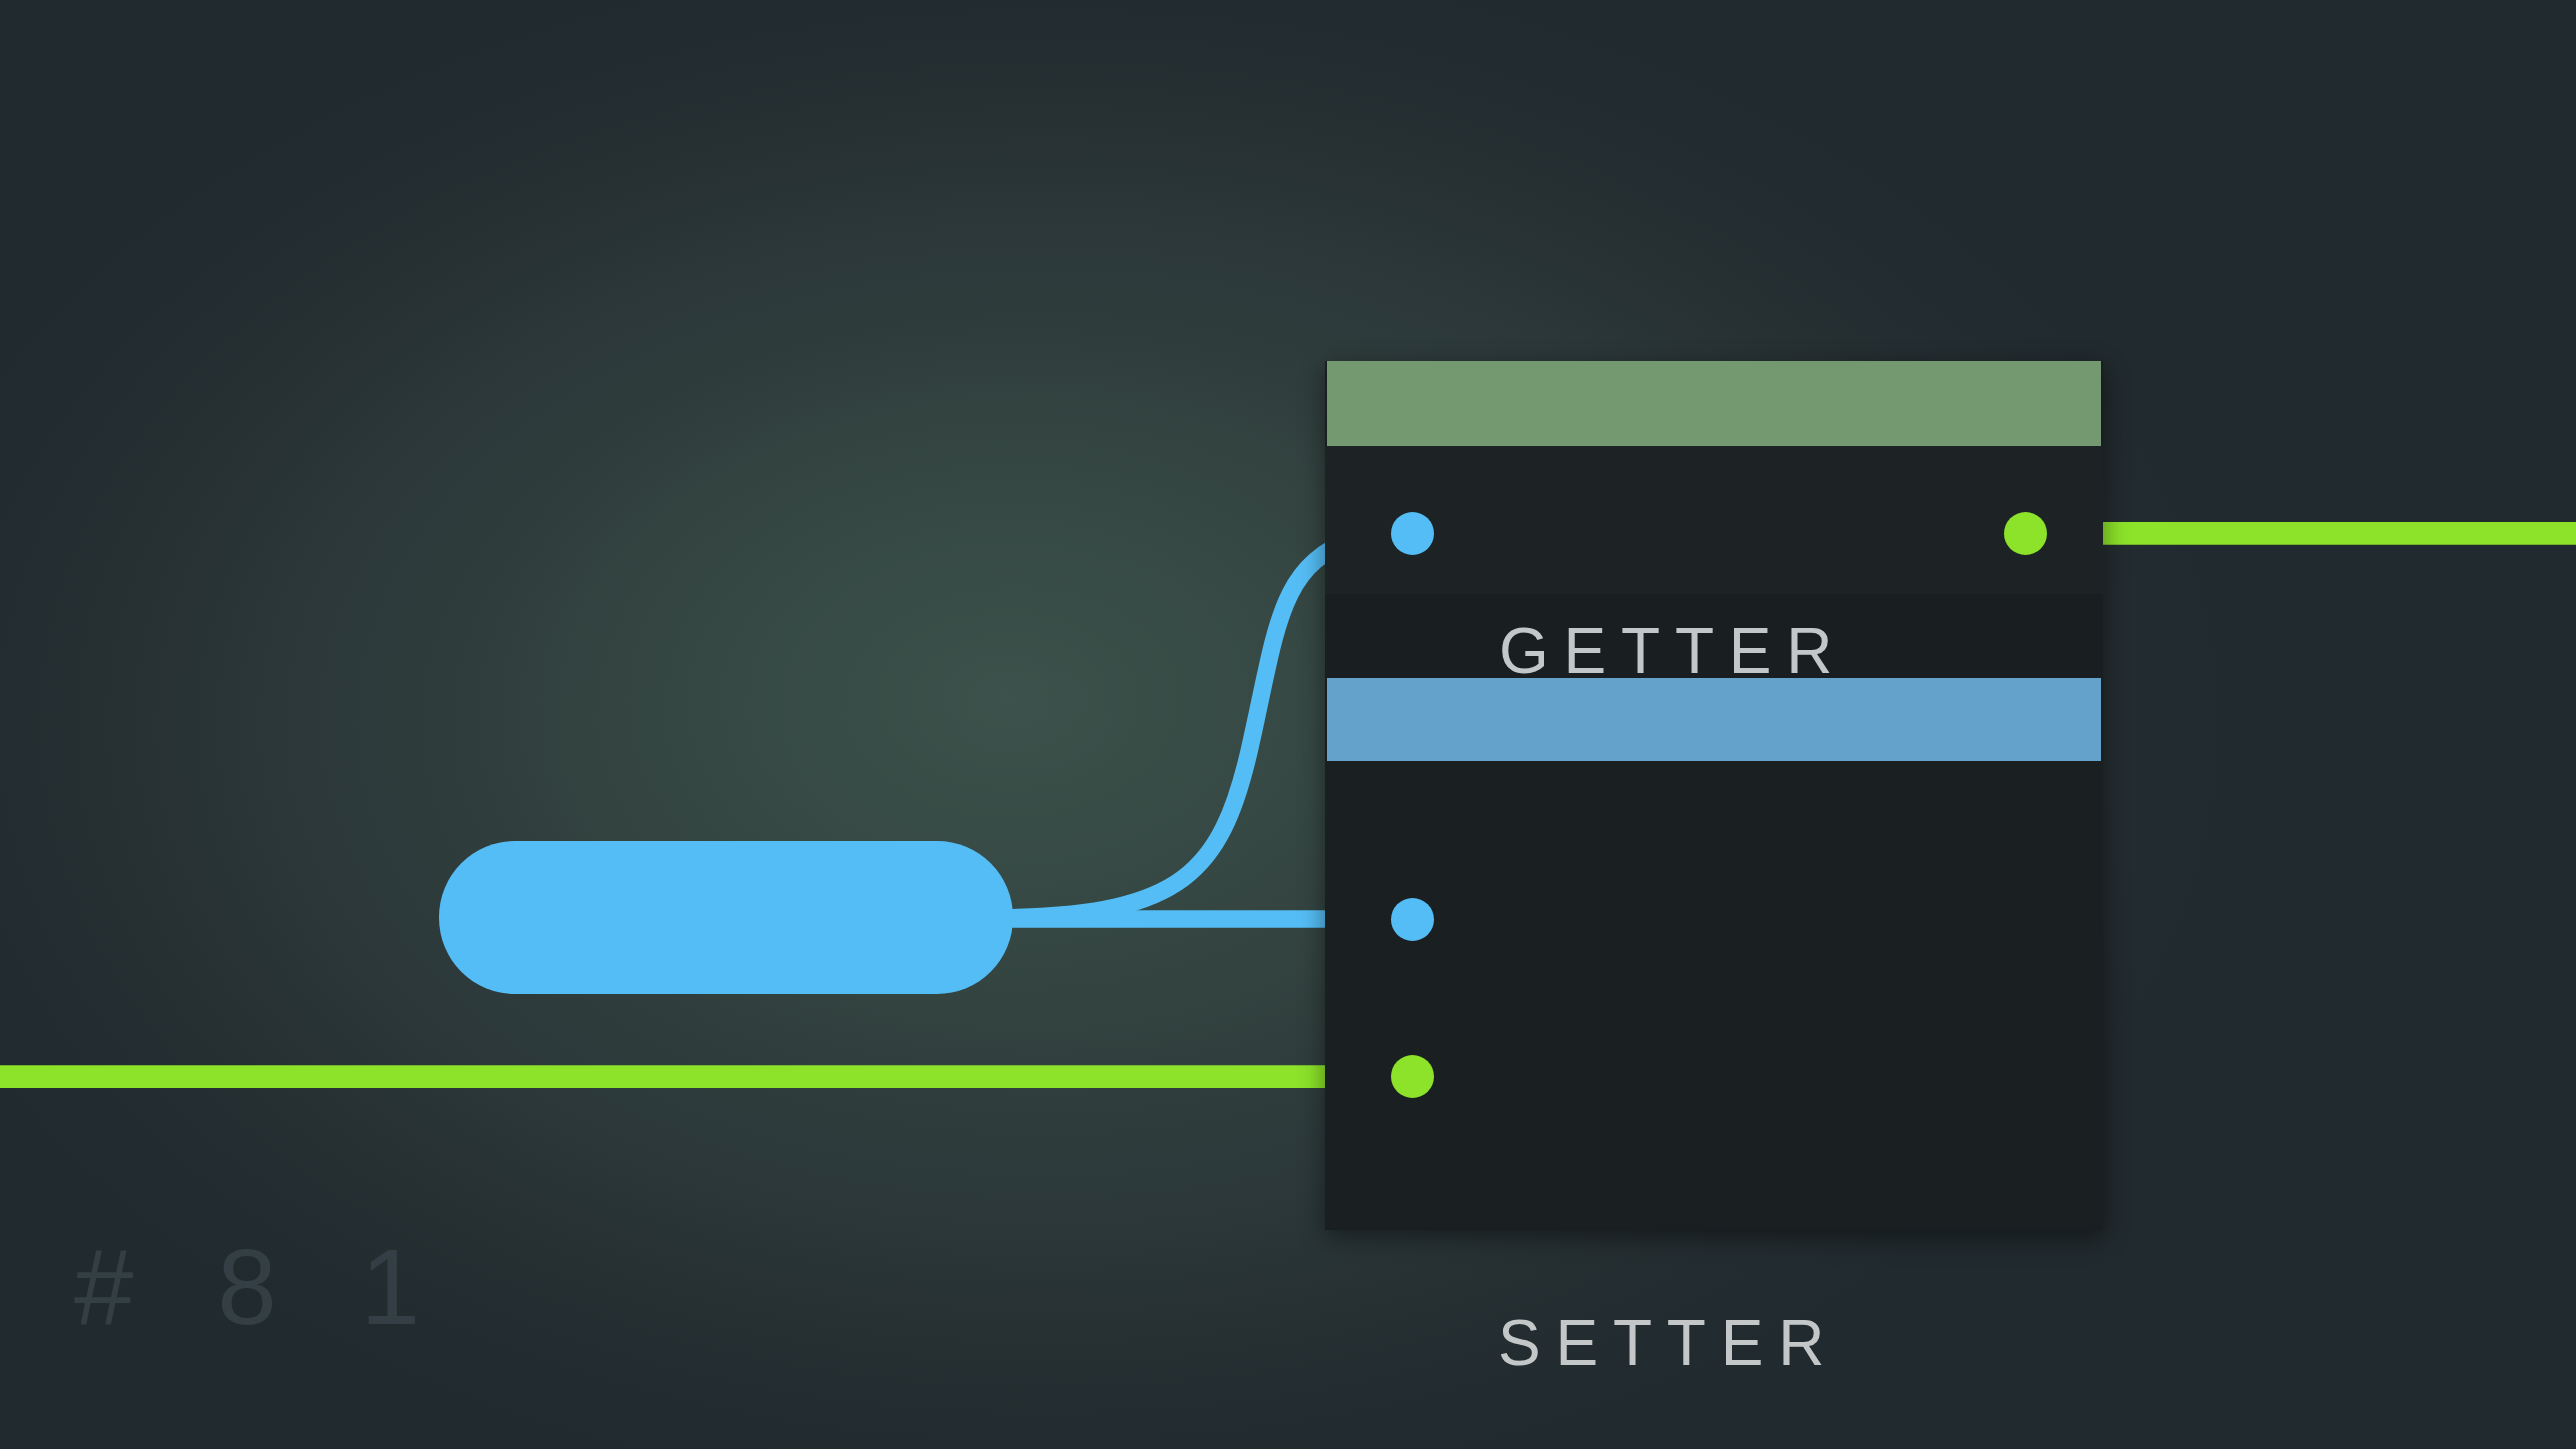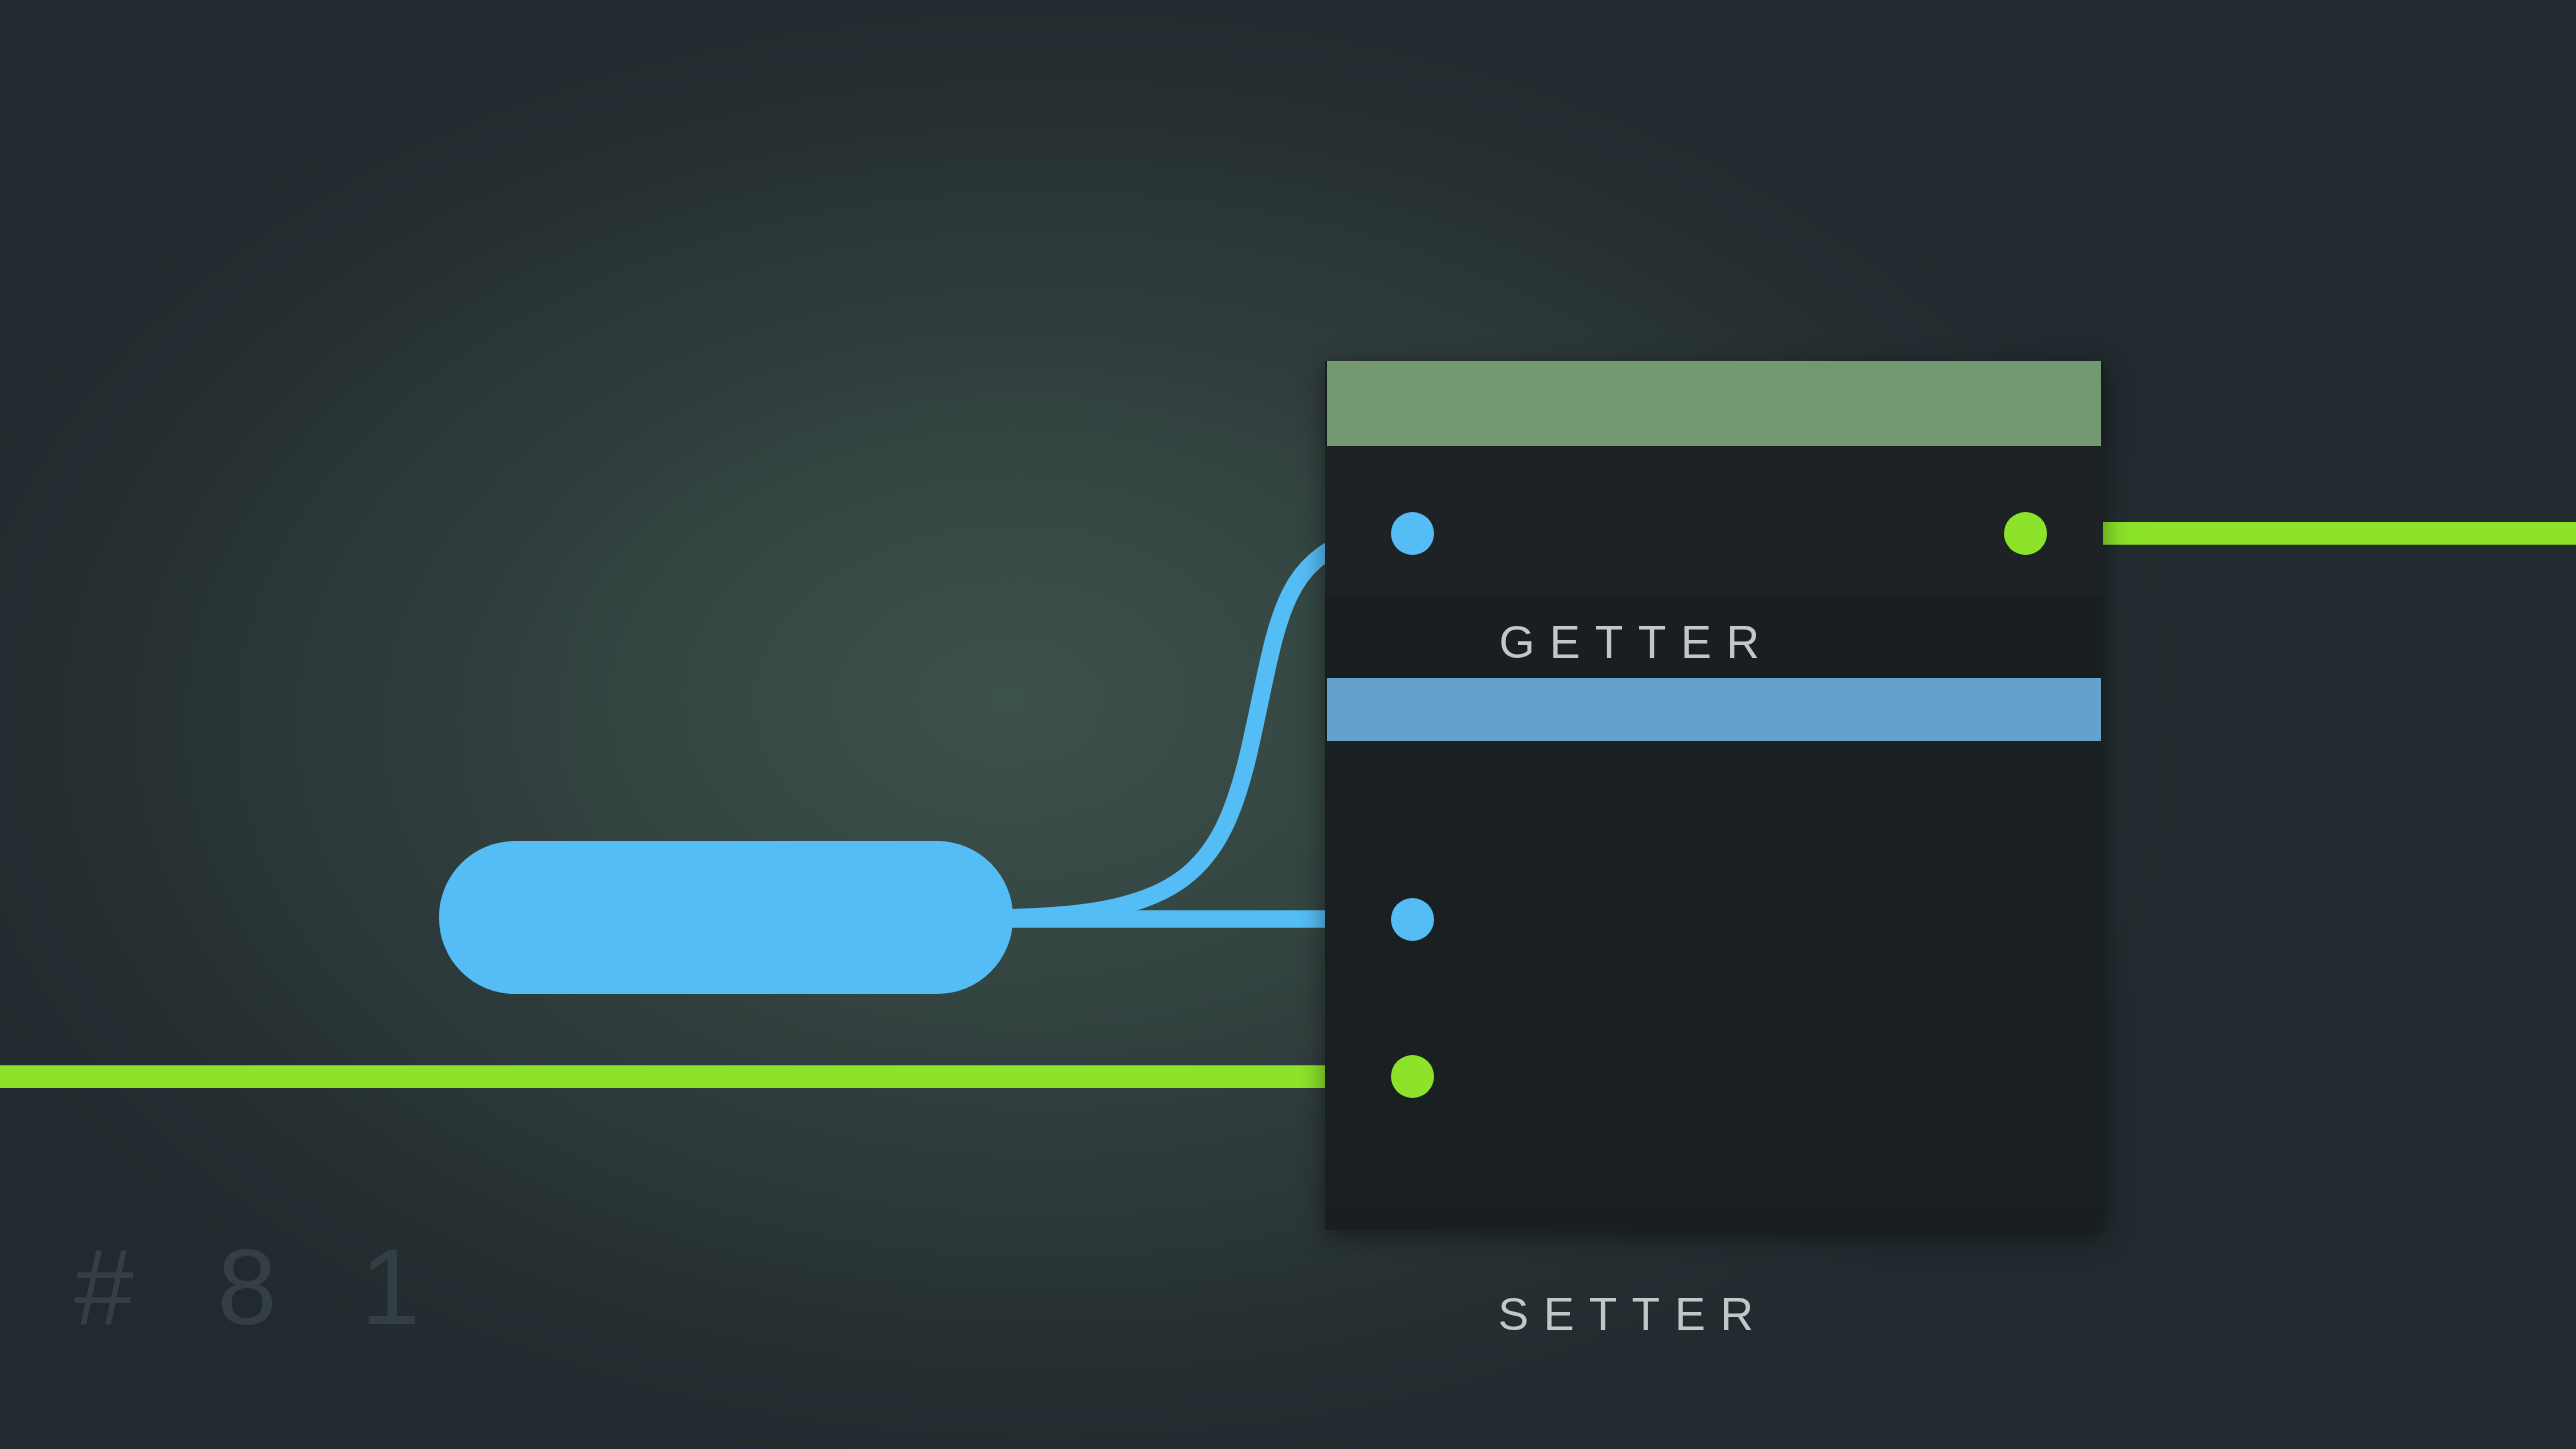--- a/index.html
+++ b/index.html
@@ -92,30 +92,30 @@
     position: absolute;
     left: 2px;
     top: 317px;
     width: 774px;
     height: 87px;
     background: #64a2cc;
   }
   #setter-row {
     position: absolute;
     left: 0;
-    top: 380px;
+    top: 400px;
     width: 778px;
     height: 466px;
     background: #1a1f22;
   }
 
   .row-label {
     position: absolute;
     color: #c3c7c8;
-    font-size: 46px;
+    font-size: 64px;
     font-weight: 300;
     letter-spacing: 14.8px;
     white-space: nowrap;
     line-height: 1;
   }
   #getter-label { left: 174px; top: 173px; }
   #setter-label { left: 173px; top: 550px; }
 
   
   .port {

